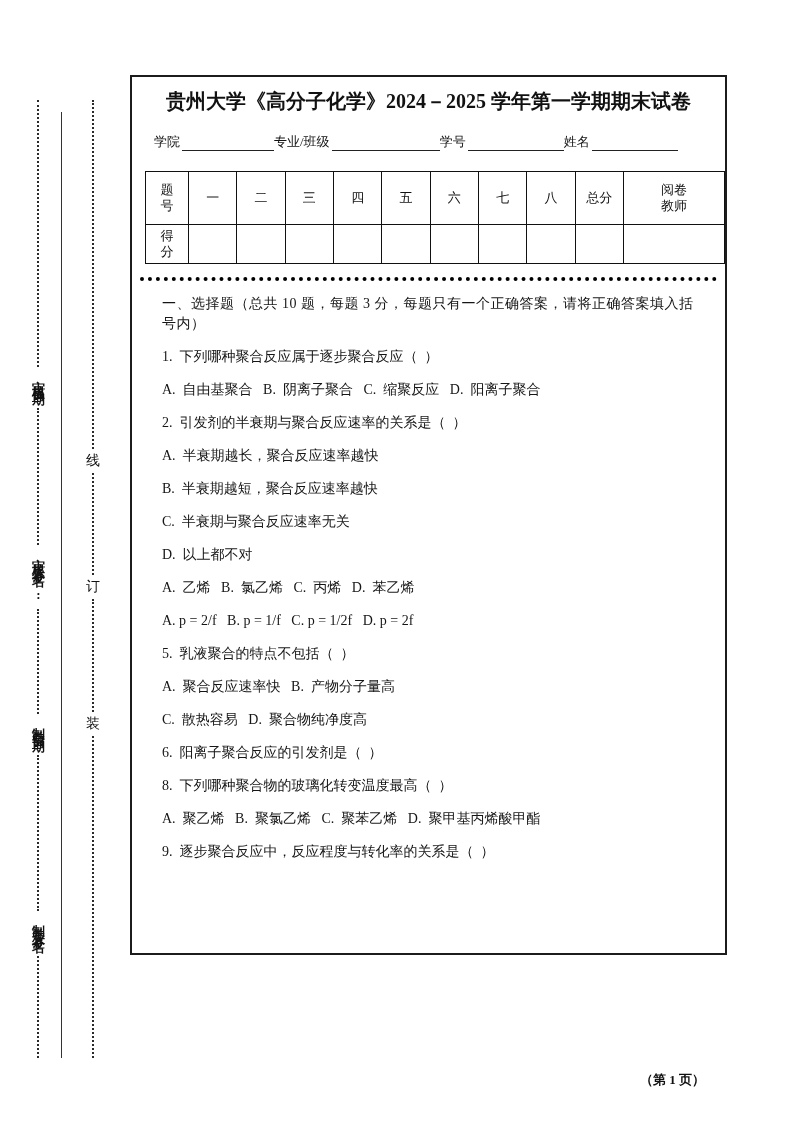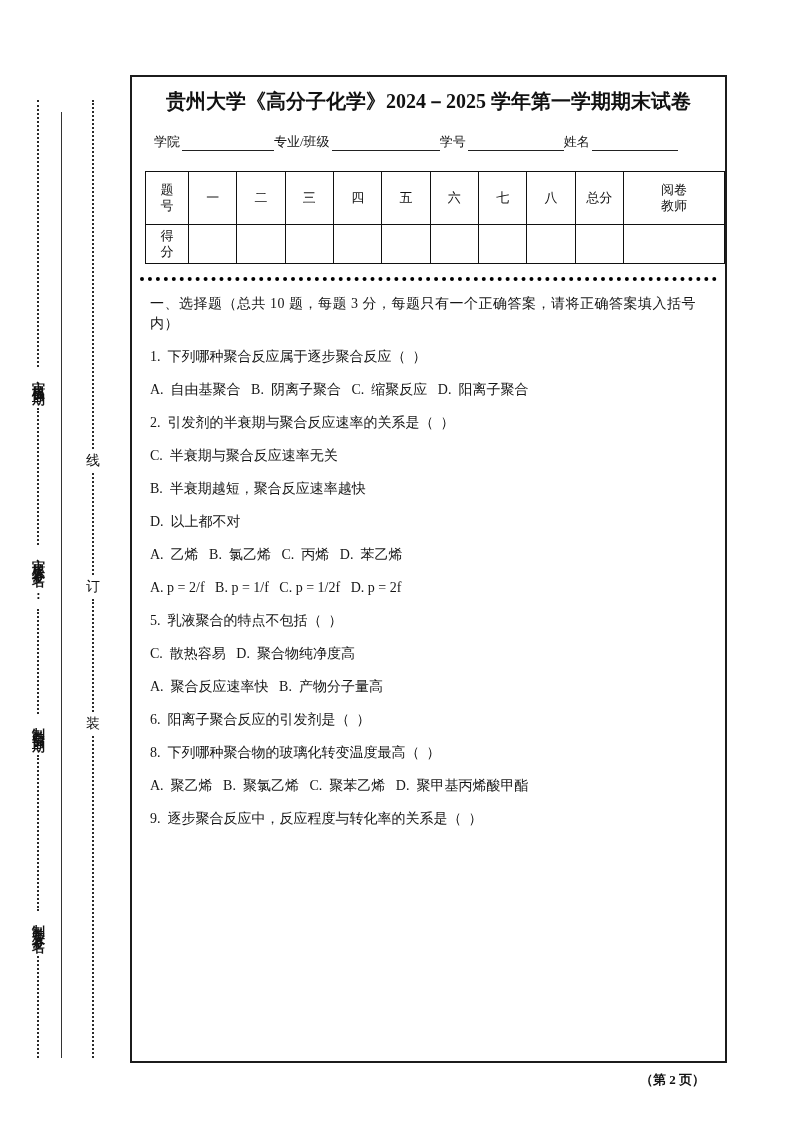--- a/index.html
+++ b/index.html
@@ -26,21 +26,21 @@
   .binding-col {
     position:absolute; left:85px; top:100px; height:958px; width:16px;
     display:flex; flex-direction:column; align-items:center;
   }
   .b-seg { width:0; border-left:2px dotted #2a2a2a; }
   .b1{flex-grow:345} .b2{flex-grow:100} .b3{flex-grow:112} .b4{flex-grow:318}
   .b-char { font-size:14px; color:#111; margin:3px 0; }
 
   
   .exam-box {
-    position:absolute; left:130px; top:75px; width:597px; height:988px;
+    position:absolute; left:130px; top:75px; width:597px; height:880px;
     border:2px solid #1c1c1c; box-sizing:border-box; overflow:hidden;
   }
   .title { margin:11px 8px 0; text-align:center; font-size:20px; font-weight:700; }
 
   .info-row {
     display:flex; justify-content:flex-start; align-items:flex-end;
     margin:18px 14px 0 22px; font-size:13px;
   }
   .info-field { display:flex; align-items:flex-end; }
   .info-label { padding-right:2px; }
@@ -59,21 +59,21 @@
     white-space:pre-line; line-height:16px; padding:2px; overflow:hidden;
   }
   #st-head-row td { height:48px; }
   .score-row td { height:34px; }
   .corner { width:38px; }
   .grader-col { width:96px;font-family:Liberation Serif, serif; }
 
   .dotted-sep { margin:13px 8px 0 8px; border-top:4px dotted #000; height:0; }
 
   .content { margin:13px 14px 0; font-size:14px; color:#151515; }
-  .content p { margin:0 4px 13px; line-height:20px; white-space:pre-wrap; }
+  .content p { margin:0 16px 13px; line-height:20px; white-space:pre-wrap; }
   .section-heading { letter-spacing:0.5px; }
 
   .footer { position:absolute; top:1071px; right:88px; font-size:13px; font-weight:700; }
 </style>
 </head>
 <body>
 
 <div class="page">
 
   <div class="label-col">
@@ -157,31 +157,32 @@
       </table>
 
     <div class="dotted-sep"></div>
 
     <div class="content">
       <p class="section-heading">一、选择题（总共 10 题，每题 3 分，每题只有一个正确答案，请将正确答案填入括号内）</p>
       <div id="questions">
           <p class="q-text">1.  下列哪种聚合反应属于逐步聚合反应（  ）</p>
           <p class="q-options">A.  自由基聚合   B.  阴离子聚合   C.  缩聚反应   D.  阳离子聚合</p>
           <p class="q-text">2.  引发剂的半衰期与聚合反应速率的关系是（  ）</p>
+          <p class="q-options">A.  半衰期越长，聚合反应速率越快</p>
+          <p class="q-options">B.  半衰期越短，聚合反应速率越快</p>
           <p class="q-options">C.  半衰期与聚合反应速率无关</p>
-          <p class="q-options">B.  半衰期越短，聚合反应速率越快</p>
           <p class="q-options">D.  以上都不对</p>
           <p class="q-options">A.  乙烯   B.  氯乙烯   C.  丙烯   D.  苯乙烯</p>
           <p class="q-options">A. p = 2/f   B. p = 1/f   C. p = 1/2f   D. p = 2f</p>
           <p class="q-text">5.  乳液聚合的特点不包括（  ）</p>
+          <p class="q-options">A.  聚合反应速率快   B.  产物分子量高</p>
           <p class="q-options">C.  散热容易   D.  聚合物纯净度高</p>
-          <p class="q-options">A.  聚合反应速率快   B.  产物分子量高</p>
           <p class="q-text">6.  阳离子聚合反应的引发剂是（  ）</p>
           <p class="q-text">8.  下列哪种聚合物的玻璃化转变温度最高（  ）</p>
           <p class="q-options">A.  聚乙烯   B.  聚氯乙烯   C.  聚苯乙烯   D.  聚甲基丙烯酸甲酯</p>
           <p class="q-text">9.  逐步聚合反应中，反应程度与转化率的关系是（  ）</p>
         </div>
     </div>
   </div>
 
-  <div class="footer">（第 2 页）</div>
+  <div class="footer">（第 1 页）</div>
 
 </div>
 
 </body></html>

